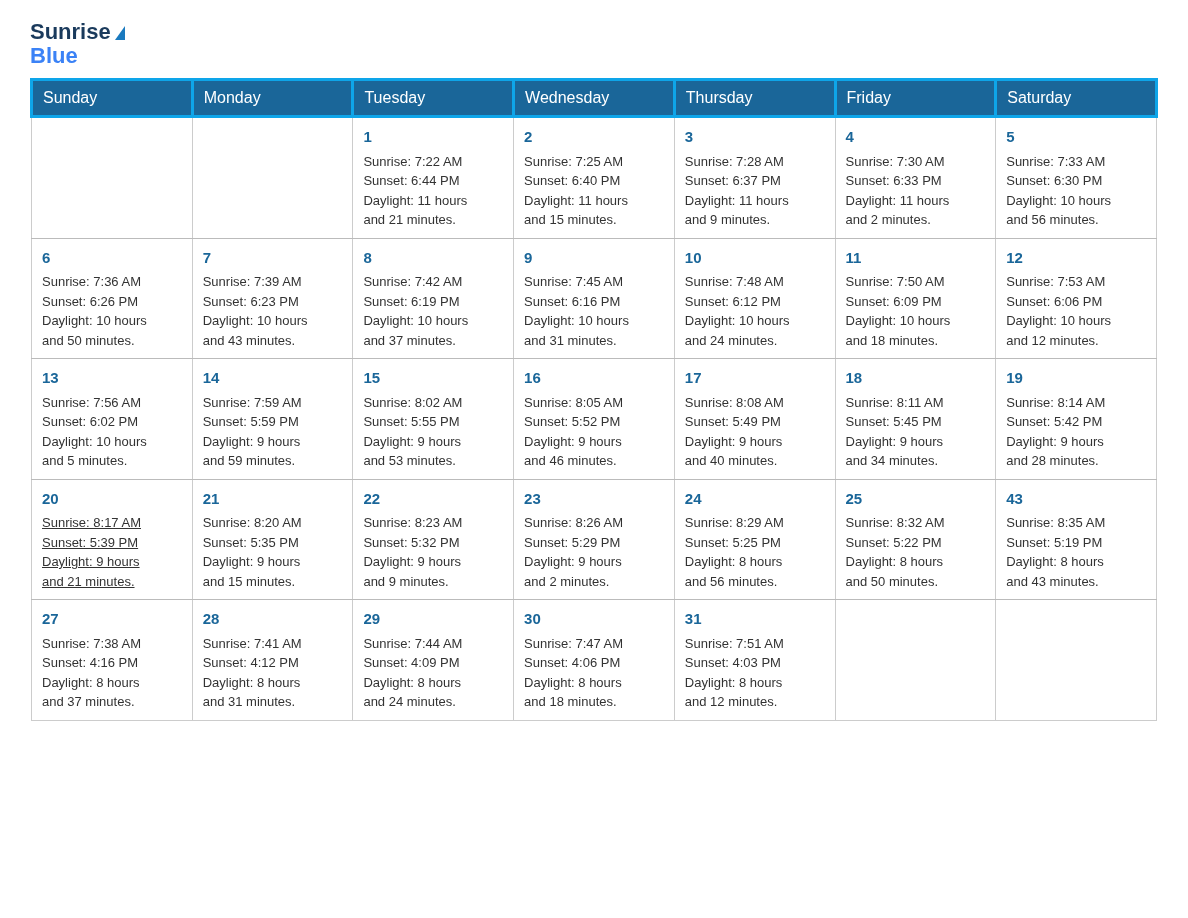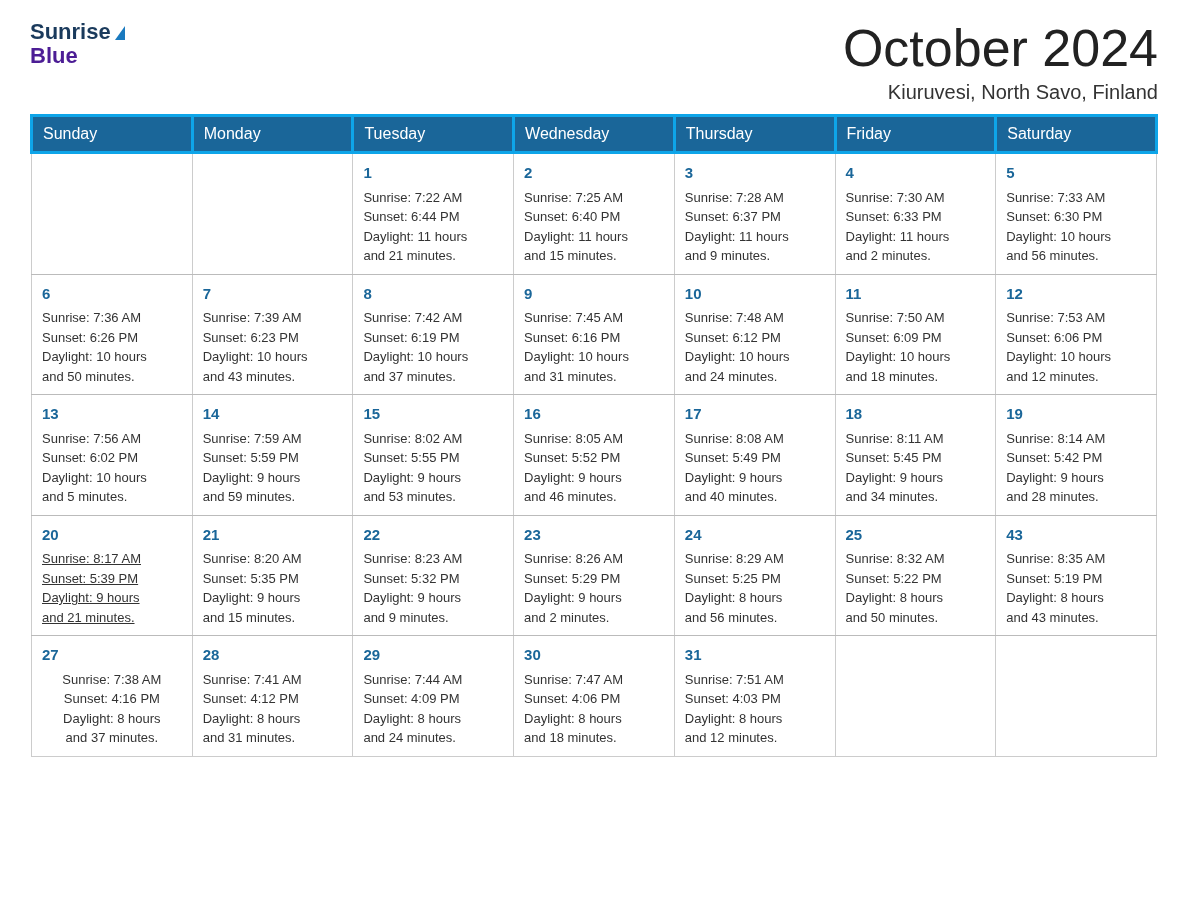--- a/index.html
+++ b/index.html
@@ -18,21 +18,21 @@
     }
     .logo {
       display: flex;
       flex-direction: column;
       font-size: 22px;
       font-weight: bold;
       color: #1a3a5c;
       line-height: 1.1;
     }
     .logo-general { color: #1a3a5c; }
-    .logo-blue { color: #4c1d95; }
+    .logo-blue { color: #3b82f6; }
     .logo-triangle {
       display: inline-block;
       width: 0;
       height: 0;
       border-left: 10px solid transparent;
       border-bottom: 14px solid #1a7abf;
       margin-left: 4px;
       vertical-align: middle;
     }
     .title-block {
@@ -95,24 +95,20 @@
   </style>
 </head>
 <body>
 
 <div class="header">
   <div class="logo">
     <div>
       <span class="logo-general">Sunrise</span><span class="logo-triangle"></span>
     </div>
     <div class="logo-blue">Blue</div>
-  </div>
-  <div class="title-block">
-    <div class="month-title">October 2024</div>
-    <div class="location">Kiuruvesi, North Savo, Finland</div>
   </div>
 </div>
 
 <table class="calendar">
   <thead>
     <tr>
     <th>Sunday</th>
         <th>Monday</th>
         <th>Tuesday</th>
         <th>Wednesday</th>
@@ -310,21 +306,21 @@
           <span class="day-number">43</span>
           <div class="day-info" style="white-space: pre-line;">Sunrise: 8:35 AM
 Sunset: 5:19 PM
 Daylight: 8 hours
 and 43 minutes.</div>
         </td>
       </tr>
       <tr>
         <td>
           <span class="day-number">27</span>
-          <div class="day-info" style="white-space: pre-line; text-align: center;">Sunrise: 7:38 AM
+          <div class="day-info" style="white-space: pre-line;">Sunrise: 7:38 AM
 Sunset: 4:16 PM
 Daylight: 8 hours
 and 37 minutes.</div>
         </td>
         <td>
           <span class="day-number">28</span>
           <div class="day-info" style="white-space: pre-line;">Sunrise: 7:41 AM
 Sunset: 4:12 PM
 Daylight: 8 hours
 and 31 minutes.</div>

